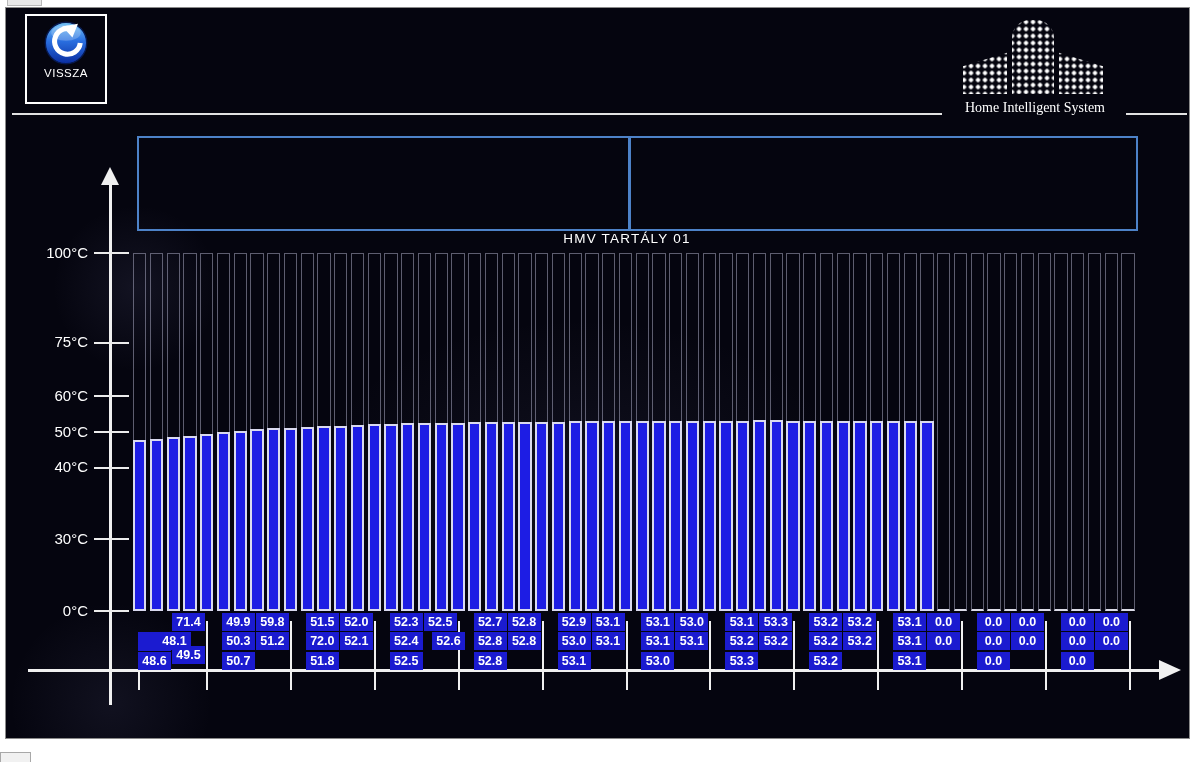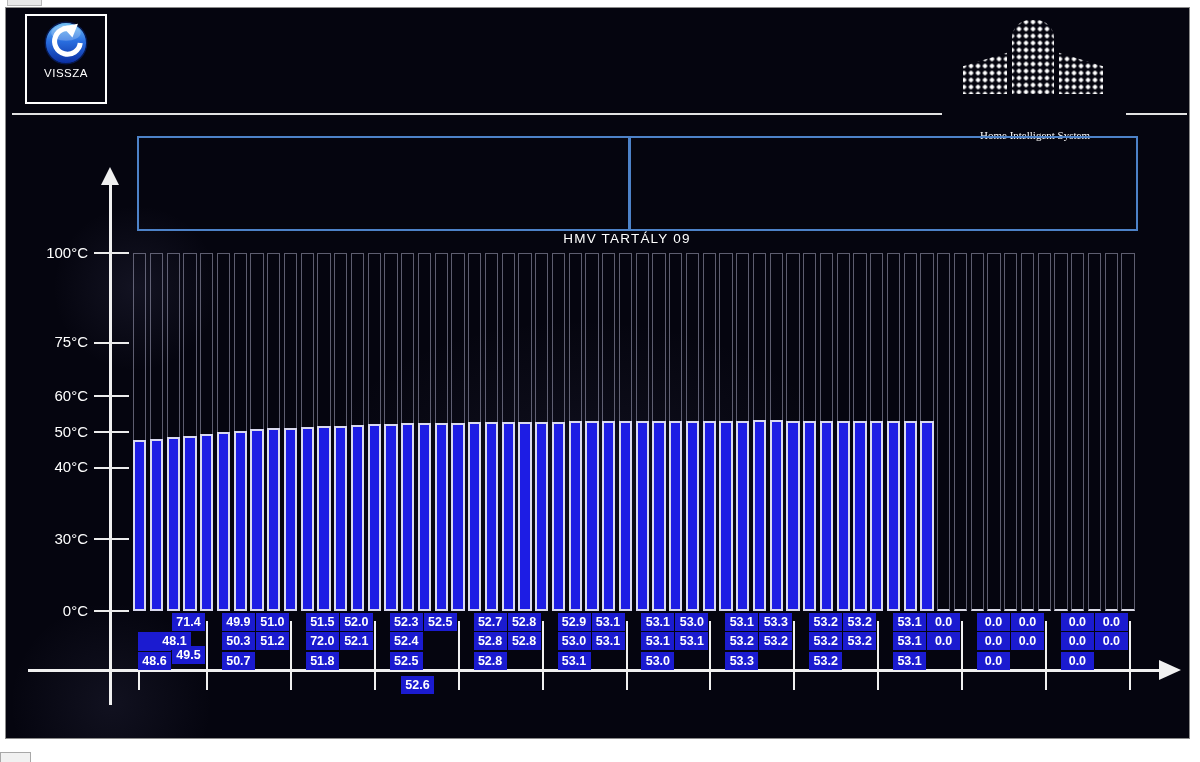--- a/index.html
+++ b/index.html
@@ -30,21 +30,21 @@
   .hline.l{left:12px;width:930px;}
   .hline.r{left:1126px;width:61px;}
 
   
   .logo-icon{position:absolute;left:963px;top:20px;height:74px;display:flex;align-items:flex-end;gap:5px;}
   .tower{background-image:radial-gradient(circle,#ffffff 1.9px,rgba(0,0,0,0) 2.4px);background-size:7px 7px;background-position:center;}
   .tower.left{width:44px;height:42px;clip-path:polygon(0 34%,100% 2%,100% 100%,0 100%);}
   .tower.mid{width:42px;height:74px;border-radius:18px 18px 0 0;}
   .tower.right{width:44px;height:42px;clip-path:polygon(0 2%,100% 34%,100% 100%,0 100%);}
   .logo-text{position:absolute;left:935px;top:100px;width:200px;text-align:center;color:#ffffff;
-    font-family:"Liberation Serif",serif;font-size:11px;white-space:nowrap;margin-top:29px;}
+    font-family:"Liberation Serif",serif;font-size:14px;white-space:nowrap;}
 
   
   .panel{position:absolute;top:136px;height:91px;border:2px solid #4d82c8;}
   .panel.pl{left:137px;width:489px;}
   .panel.pr{left:629px;width:505px;}
 
   
   .chart-title{position:absolute;left:327px;top:231px;width:600px;text-align:center;color:#ffffff;
     font-size:13.5px;letter-spacing:1.2px;}
 
@@ -107,21 +107,21 @@
   <div class="logo-icon">
     <div class="tower left"></div>
     <div class="tower mid"></div>
     <div class="tower right"></div>
   </div>
   <div class="logo-text">Home Intelligent System</div>
 
   <div class="panel pl"></div>
   <div class="panel pr"></div>
 
-  <div class="chart-title">HMV TARTÁLY 09</div>
+  <div class="chart-title">HMV TARTÁLY 01</div>
 
   <div id="chart-layer">
     <div class="y-axis"></div>
     <div class="y-arrow"></div>
     <div class="x-axis"></div>
     <div class="x-arrow"></div>
     <div class="g-tick0"></div>
   <div class="y-tick" style="top: 252px;"></div>
       <div class="y-label" style="top: 243.5px;">100°C</div>
       <div class="y-tick" style="top: 341.5px;"></div>
@@ -257,32 +257,32 @@
       <div class="g-sep" style="left: 1045px;"></div>
       <div class="g-sep" style="left: 1128.9px;"></div>
       <div class="val-label" style="left: 138px; top: 633px;">47.7</div>
       <div class="val-label" style="left: 138px; top: 632.3px; padding-left: 20px;">48.1</div>
       <div class="val-label" style="left: 138px; top: 651.6px;">48.6</div>
       <div class="val-label" style="left: 172px; top: 613px;">71.4</div>
       <div class="val-label" style="left: 172px; top: 646px;">49.5</div>
       <div class="val-label" style="left: 221.9px; top: 613px;">49.9</div>
       <div class="val-label" style="left: 221.9px; top: 632.3px;">50.3</div>
       <div class="val-label" style="left: 221.9px; top: 651.6px;">50.7</div>
-      <div class="val-label" style="left: 255.9px; top: 613px;">51.0</div>
+      <div class="val-label" style="left: 255.9px; top: 613px;">59.8</div>
       <div class="val-label" style="left: 255.9px; top: 632.3px;">51.2</div>
       <div class="val-label" style="left: 305.8px; top: 613px;">51.5</div>
       <div class="val-label" style="left: 305.8px; top: 632.3px;">72.0</div>
       <div class="val-label" style="left: 305.8px; top: 651.6px;">51.8</div>
       <div class="val-label" style="left: 339.8px; top: 613px;">52.0</div>
       <div class="val-label" style="left: 339.8px; top: 632.3px;">52.1</div>
       <div class="val-label" style="left: 389.7px; top: 613px;">52.3</div>
       <div class="val-label" style="left: 389.7px; top: 632.3px;">52.4</div>
       <div class="val-label" style="left: 389.7px; top: 651.6px;">52.5</div>
       <div class="val-label" style="left: 423.7px; top: 613px;">52.5</div>
-      <div class="val-label" style="left: 401px; top: 632.3px; margin-top: 44px;">52.6</div>
+      <div class="val-label" style="left: 432px; top: 632.3px;">52.6</div>
       <div class="val-label" style="left: 473.6px; top: 613px;">52.7</div>
       <div class="val-label" style="left: 473.6px; top: 632.3px;">52.8</div>
       <div class="val-label" style="left: 473.6px; top: 651.6px;">52.8</div>
       <div class="val-label" style="left: 507.6px; top: 613px;">52.8</div>
       <div class="val-label" style="left: 507.6px; top: 632.3px;">52.8</div>
       <div class="val-label" style="left: 557.5px; top: 613px;">52.9</div>
       <div class="val-label" style="left: 557.5px; top: 632.3px;">53.0</div>
       <div class="val-label" style="left: 557.5px; top: 651.6px;">53.1</div>
       <div class="val-label" style="left: 591.5px; top: 613px;">53.1</div>
       <div class="val-label" style="left: 591.5px; top: 632.3px;">53.1</div>

